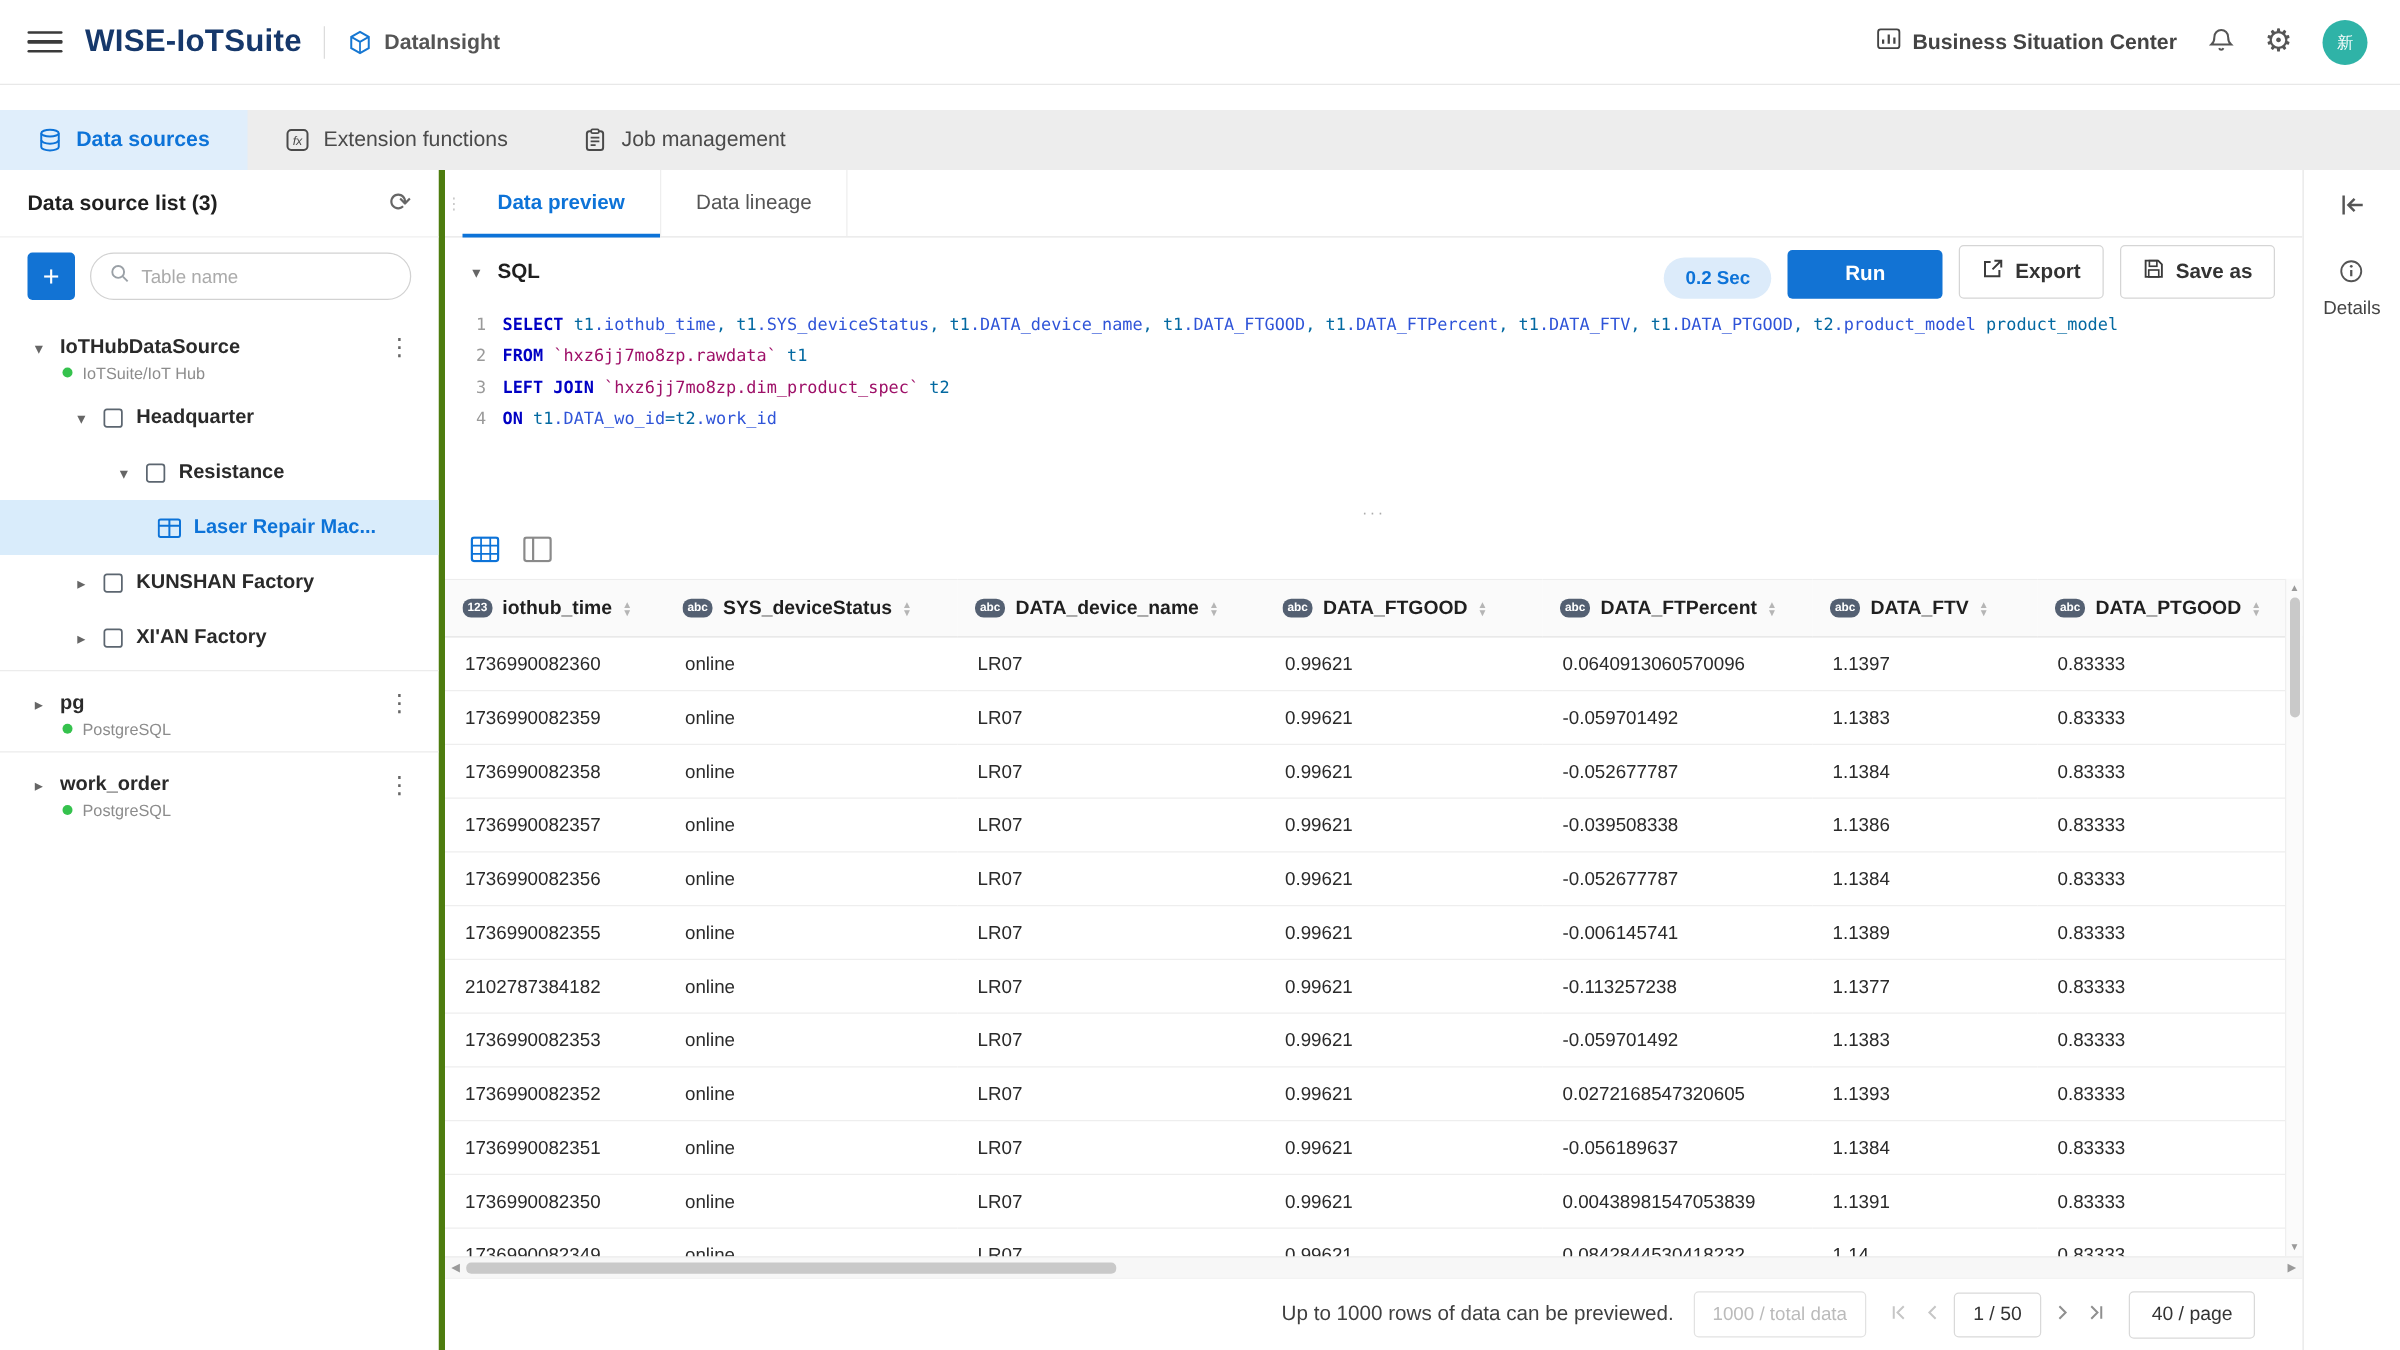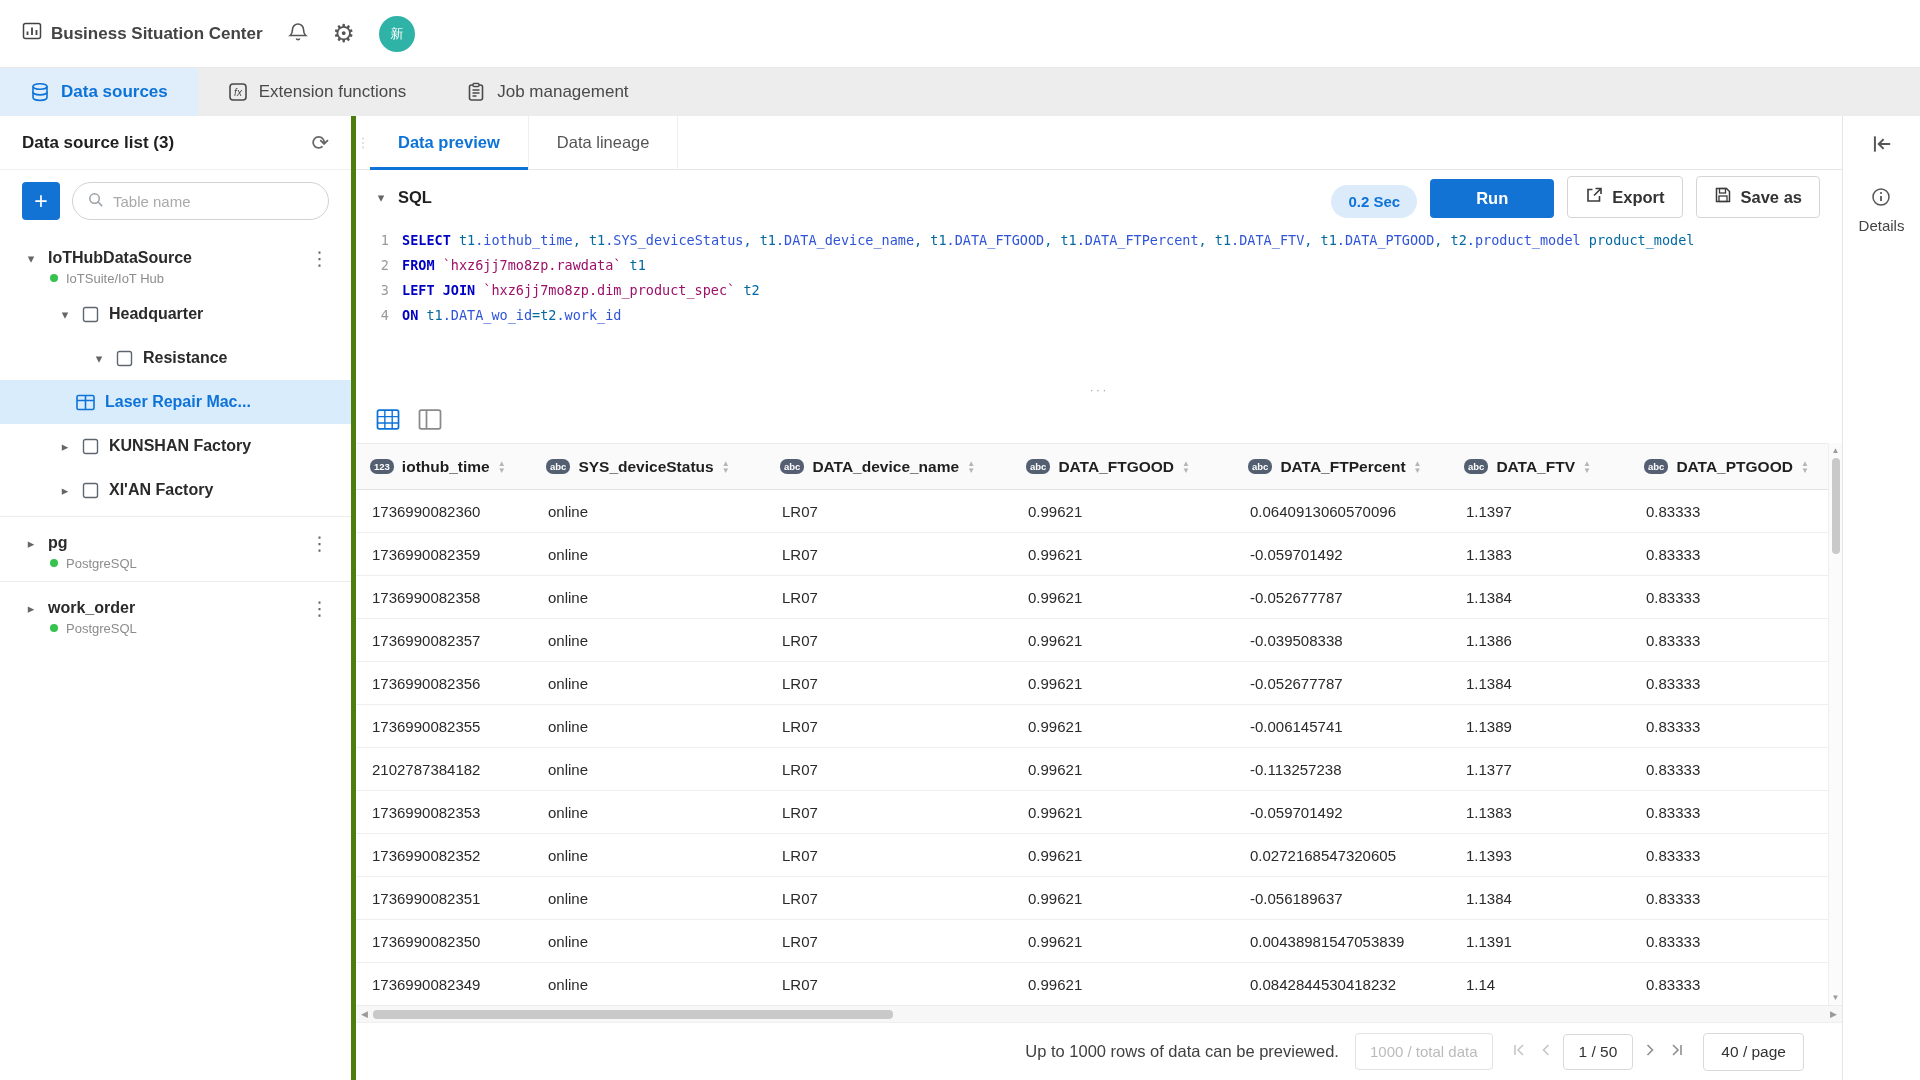--- a/index.html
+++ b/index.html
@@ -16,21 +16,21 @@
   .logo { font-size:25px; font-weight:bold; color:var(--brand-navy,#16386b); letter-spacing:.2px; }
   .vdiv { width:1px; height:26px; background:#dcdcdc; }
   .module { display:flex; align-items:center; gap:9px; color:#555; font-size:17px; font-weight:600; cursor:pointer; }
   .tb-right { display:flex; align-items:center; gap:24px; }
   .bsc { display:flex; align-items:center; gap:9px; color:#444; font-size:17px; font-weight:600; cursor:pointer; }
   .icon-btn { background:none; border:none; color:#555; cursor:pointer; display:flex; align-items:center; justify-content:center; }
   .gear { font-size:25px; line-height:1; color:#555; }
   .avatar { width:36px; height:36px; border-radius:50%; background:var(--avatar-bg,#2fb3a7); color:#fff; display:flex; align-items:center; justify-content:center; font-size:13px; cursor:pointer; }
 
   
-  .navtabs { height:48px; flex:0 0 48px; background:#ededed; display:flex; }
+  .navtabs { height:48px; flex:0 0 48px; background:#ededed; display:flex;margin-top:20px; }
   .nav-tab { display:flex; align-items:center; gap:11px; padding:0 30px; font-size:17px; color:#4a4a4a; cursor:pointer; }
   .nav-tab.active { background:var(--tab-active-bg,#e0eefb); color:var(--accent,#0d73d8); font-weight:bold; }
   .nt-icon { display:flex; }
 
   
   .body { flex:1; display:flex; min-height:0; }
 
   
   .sidebar { width:356px; flex:0 0 356px; border-right:5px solid #4d7c0f; display:flex; flex-direction:column; background:#fff; }
   .sb-header { height:54px; flex:0 0 54px; display:flex; align-items:center; justify-content:space-between; padding:0 22px; border-bottom:1px solid #efefef; }
@@ -119,20 +119,38 @@
   .expand-btn { color:#555; margin-bottom:28px; }
   .details { display:flex; flex-direction:column; align-items:center; gap:7px; color:#444; font-size:15px; cursor:pointer; }
   .details svg { color:#555; }
 </style>
 </head>
 <body>
 
 <div class="app">
 
   <header class="topbar">
+    <div class="tb-left">
+      <button class="hamburger">
+          <span></span>
+          <span></span>
+          <span></span>
+        </button>
+      <div class="logo">WISE-IoTSuite</div>
+      <div class="vdiv"></div>
+      <div class="module">
+        <span class="nt-icon">
+          <svg width="20" height="20" viewBox="0 0 20 20">
+              <path d="M10 1.5l7 4v9l-7 4-7-4v-9z" fill="none" stroke="#1677d2" stroke-width="1.6"></path>
+              <path d="M3 5.5l7 4 7-4M10 9.5v8.5" stroke="#1677d2" stroke-width="1.4" fill="none"></path>
+            </svg>
+        </span>
+        <span>DataInsight</span>
+      </div>
+    </div>
     <div class="tb-right">
       <div class="bsc">
         <span>
           <svg width="20" height="20" viewBox="0 0 20 20">
               <rect x="1.5" y="2.5" width="17" height="15" rx="2" fill="none" stroke="currentColor" stroke-width="1.5"></rect>
               <path d="M5.5 14v-3.5M10 14V6.5M14.5 14V9" stroke="currentColor" stroke-width="1.8" fill="none"></path>
             </svg>
         </span>
         <span>Business Situation Center</span>
       </div>
@@ -232,21 +250,21 @@
               <span class="caret">▾</span>
               <span class="t-icon">
                 <svg width="17" height="17" viewBox="0 0 17 17">
                   <rect x="1.5" y="1.5" width="14" height="14" rx="2" fill="none" stroke="currentColor" stroke-width="1.4"></rect>
                 </svg>
               </span>
               <span class="node-label">Resistance</span>
             </div>
           </div>
           <div class="tree-item">
-            <div class="tree-row selected" style="padding-left: 52px;">
+            <div class="tree-row selected" style="padding-left: 102px;">
               <span class="caret-sp"></span>
               <span class="t-icon blue">
                 <svg width="19" height="17" viewBox="0 0 19 17">
                   <rect x="1" y="1.5" width="17" height="14" rx="1.5" fill="none" stroke="currentColor" stroke-width="1.6"></rect>
                   <path d="M1 6.5h17M9.5 1.5v14" stroke="currentColor" stroke-width="1.6"></path>
                 </svg>
               </span>
               <span class="node-label">Laser Repair Mac...</span>
             </div>
           </div>

